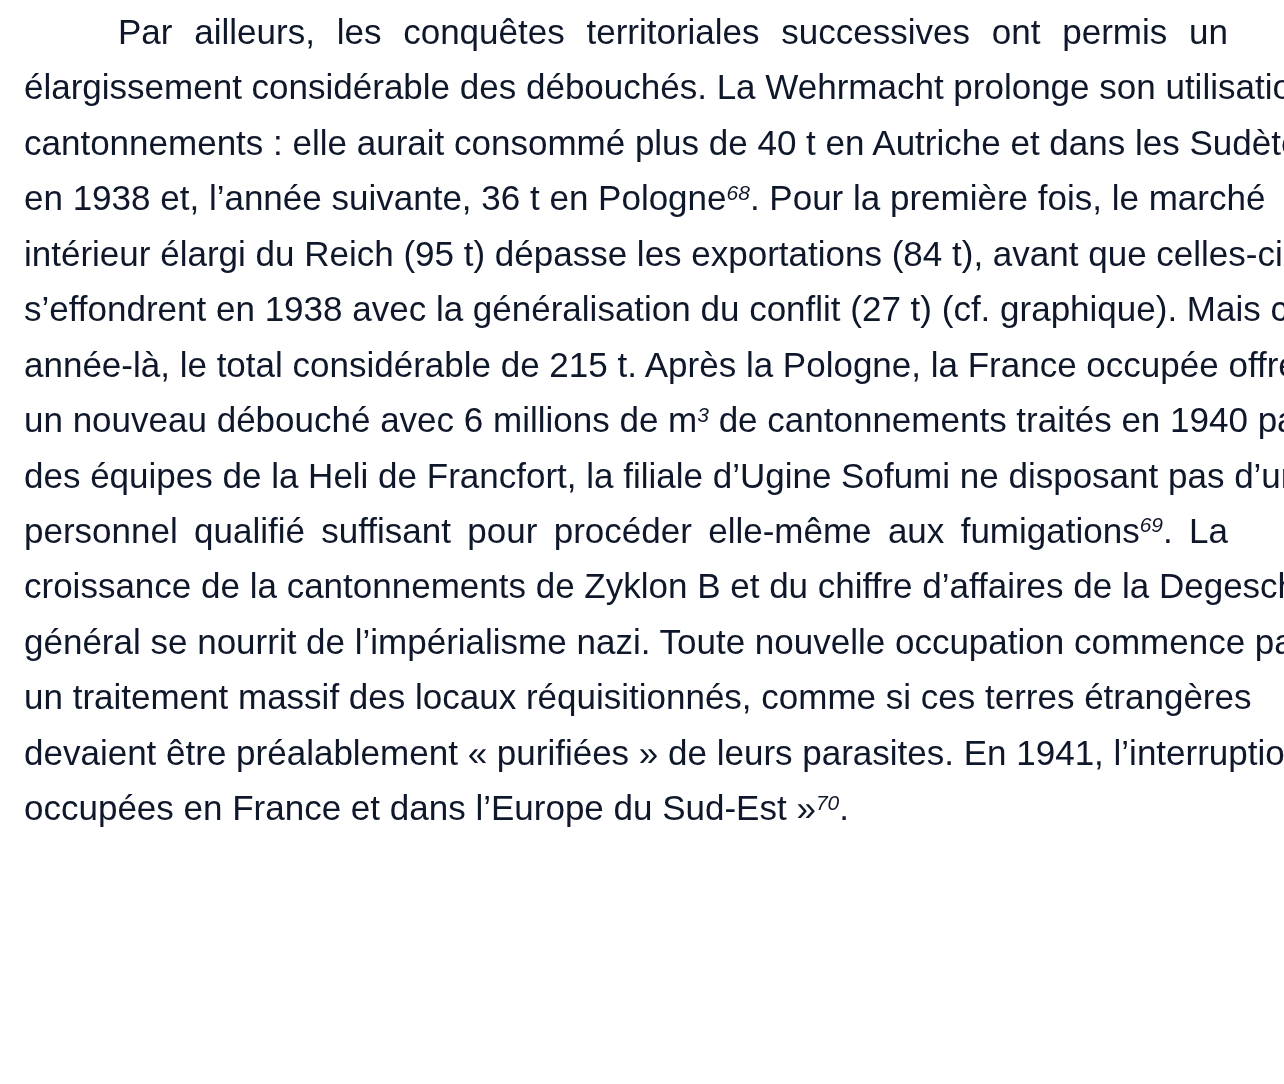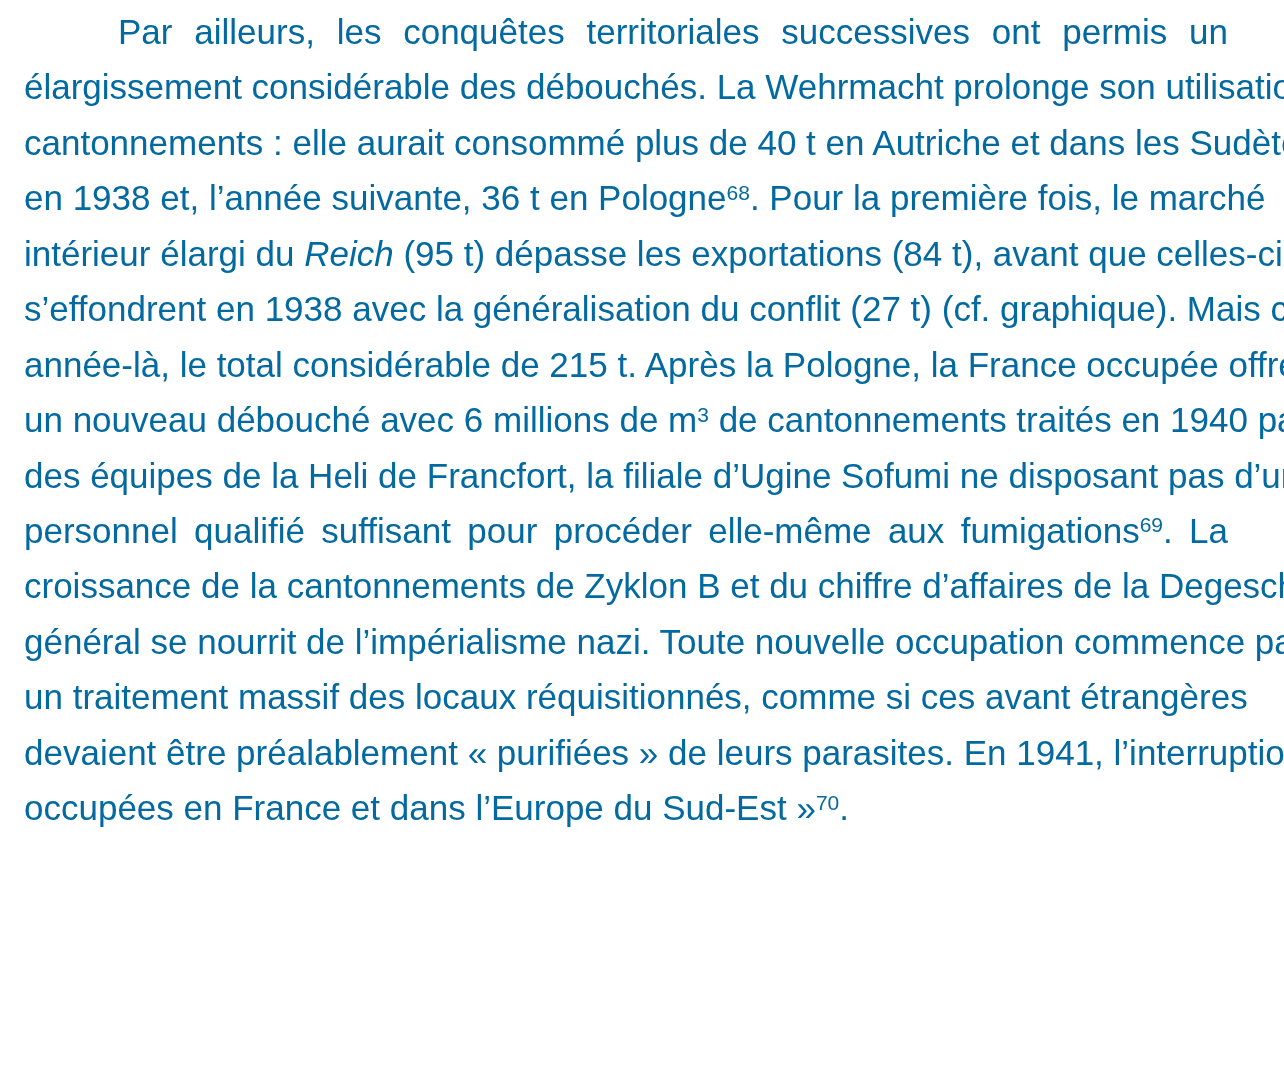--- a/index.html
+++ b/index.html
@@ -29,47 +29,47 @@
     text-align-last: justify;
     text-justify: inter-word;
   }
   .line:first-child {
     text-indent: 94px;
   }
   .line:last-child {
     text-align-last: left;
   }
   .i {
-    font-style: italic;
   }
   .sup {
     font-size: 0.6em;
     line-height: 0;
     position: relative;
     top: -0.5em;
+    font-style: italic;
   }
   .nb {
     display: inline-block;
     white-space: nowrap;
   }
 </style>
 </head>
 <body style="background: rgb(255, 255, 255);">
 
-<div class="page" style="color: #0369a1;">
+<div class="page" style="color: #0f172a;">
   <div>
       <div class="line"><span>Par ailleurs, les conquêtes territoriales successives ont permis un</span></div>
       <div class="line"><span>élargissement considérable des débouchés. La Wehrmacht prolonge son utilisation</span></div>
       <div class="line"><span class="nb">cantonnements&nbsp;:</span><span> elle aurait consommé plus de </span><span class="nb">40&nbsp;t</span><span> en Autriche et dans les Sudètes</span></div>
       <div class="line"><span>en 1938 et, l’année suivante, </span><span class="nb">36&nbsp;t</span><span> en Pologne</span><span class="sup">68</span><span>. Pour la première fois, le marché</span></div>
       <div class="line"><span>intérieur élargi du </span><span class="i">Reich</span><span> </span><span class="nb">(95&nbsp;t)</span><span> dépasse les exportations </span><span class="nb">(84&nbsp;t),</span><span> avant que celles-ci ne</span></div>
       <div class="line"><span>s’effondrent en 1938 avec la généralisation du conflit </span><span class="nb">(27&nbsp;t)</span><span> (cf. graphique). Mais cette</span></div>
       <div class="line"><span>année-là, le total considérable de </span><span class="nb">215&nbsp;t.</span><span> Après la Pologne, la France occupée offre</span></div>
       <div class="line"><span>un nouveau débouché avec 6 millions de m</span><span class="sup">3</span><span> de cantonnements traités en 1940 par</span></div>
       <div class="line"><span>des équipes de la Heli de Francfort, la filiale d’Ugine Sofumi ne disposant pas d’un</span></div>
       <div class="line"><span>personnel qualifié suffisant pour procéder elle-même aux fumigations</span><span class="sup">69</span><span>. La</span></div>
       <div class="line"><span>croissance de la cantonnements de </span><span class="nb">Zyklon&nbsp;B</span><span> et du chiffre d’affaires de la Degesch en</span></div>
       <div class="line"><span>général se nourrit de l’impérialisme nazi. Toute nouvelle occupation commence par</span></div>
-      <div class="line"><span>un traitement massif des locaux réquisitionnés, comme si ces avant étrangères</span></div>
+      <div class="line"><span>un traitement massif des locaux réquisitionnés, comme si ces terres étrangères</span></div>
       <div class="line"><span>devaient être préalablement </span><span class="nb">«&nbsp;purifiées&nbsp;»</span><span> de leurs parasites. En 1941, l’interruption</span></div>
       <div class="line"><span>occupées en France et dans l’Europe du Sud-Est »</span><span class="sup">70</span><span>.</span></div>
     </div>
 </div>
 
 </body></html>

